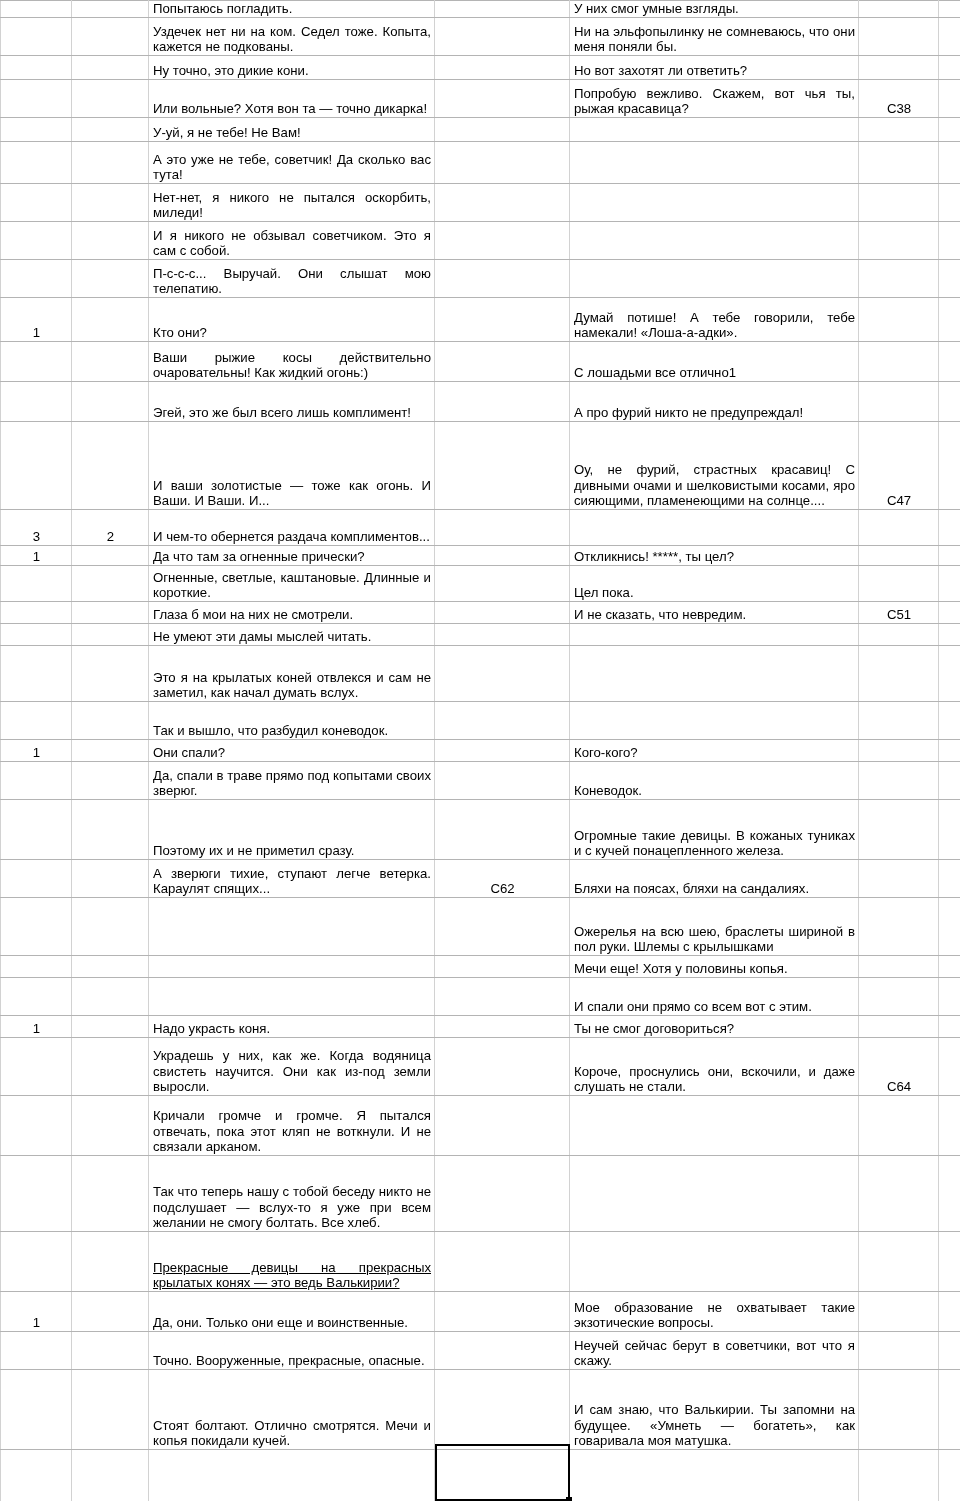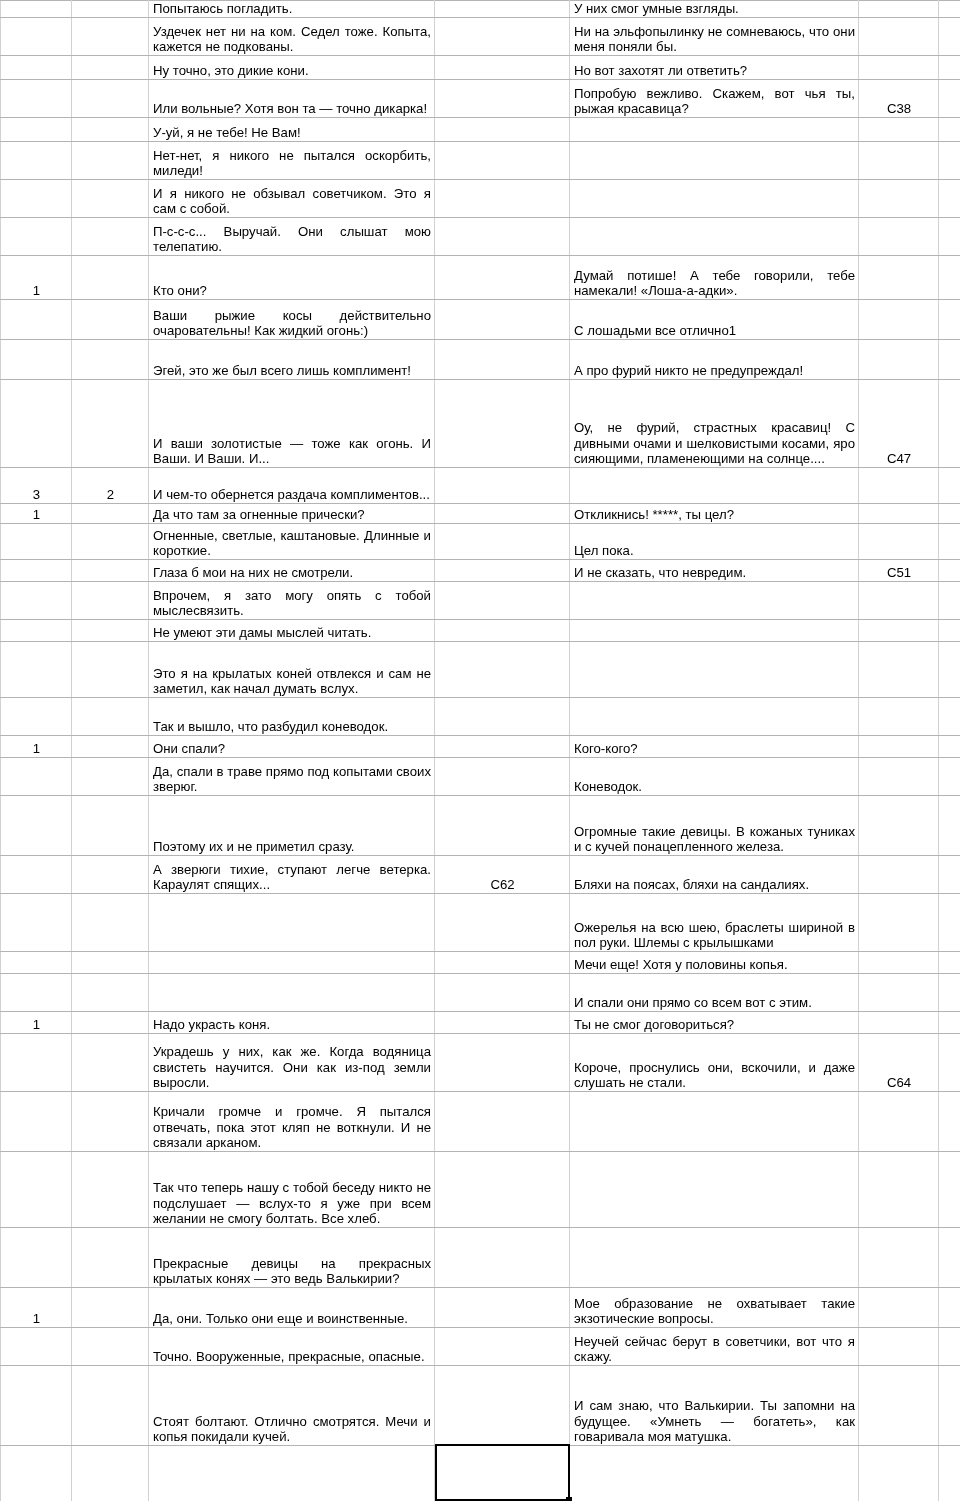--- a/index.html
+++ b/index.html
@@ -161,20 +161,33 @@
           <td class="txt-j">
             <span class="p">У-уй, я не тебе! Не Вам!</span>
           </td>
           <td class="code"><span class="p"></span></td>
           <td class="txt-j">
             <span class="p"></span>
           </td>
           <td class="code"><span class="p"></span></td>
           <td class="blank"><span class="p"></span></td>
         </tr>
+        <tr style="height: 42px;">
+          <td class="num"><span class="p"></span></td>
+          <td class="num"><span class="p"></span></td>
+          <td class="txt-j">
+            <span class="p">А это уже не тебе, советчик! Да сколько вас тута!</span>
+          </td>
+          <td class="code"><span class="p"></span></td>
+          <td class="txt-j">
+            <span class="p"></span>
+          </td>
+          <td class="code"><span class="p"></span></td>
+          <td class="blank"><span class="p"></span></td>
+        </tr>
         <tr style="height: 38px;">
           <td class="num"><span class="p"></span></td>
           <td class="num"><span class="p"></span></td>
           <td class="txt-j">
             <span class="p">Нет-нет, я никого не пытался оскорбить, миледи!</span>
           </td>
           <td class="code"><span class="p"></span></td>
           <td class="txt-j">
             <span class="p"></span>
           </td>
@@ -304,33 +317,20 @@
           <td class="txt-j">
             <span class="p">Глаза б мои на них не смотрели.</span>
           </td>
           <td class="code"><span class="p"></span></td>
           <td class="txt-j">
             <span class="p">И не сказать, что невредим.</span>
           </td>
           <td class="code"><span class="p">C51</span></td>
           <td class="blank"><span class="p"></span></td>
         </tr>
-        <tr style="height: 38px;">
-          <td class="num"><span class="p"></span></td>
-          <td class="num"><span class="p"></span></td>
-          <td class="txt-j">
-            <span class="p">Впрочем, я зато могу опять с тобой мыслесвязить.</span>
-          </td>
-          <td class="code"><span class="p"></span></td>
-          <td class="txt-j">
-            <span class="p"></span>
-          </td>
-          <td class="code"><span class="p"></span></td>
-          <td class="blank"><span class="p"></span></td>
-        </tr>
         <tr style="height: 22px;">
           <td class="num"><span class="p"></span></td>
           <td class="num"><span class="p"></span></td>
           <td class="txt-j">
             <span class="p">Не умеют эти дамы мыслей читать.</span>
           </td>
           <td class="code"><span class="p"></span></td>
           <td class="txt-j">
             <span class="p"></span>
           </td>
@@ -499,21 +499,21 @@
           <td class="txt-j">
             <span class="p">Так что теперь нашу с тобой беседу никто не подслушает — вслух-то я уже при всем желании не смогу болтать. Все хлеб.</span>
           </td>
           <td class="code"><span class="p"></span></td>
           <td class="txt-j">
             <span class="p"></span>
           </td>
           <td class="code"><span class="p"></span></td>
           <td class="blank"><span class="p"></span></td>
         </tr>
-        <tr style="height: 60px;">
+        <tr style="height: 60px; text-decoration: underline;">
           <td class="num"><span class="p"></span></td>
           <td class="num"><span class="p"></span></td>
           <td class="txt-j">
             <span class="p">Прекрасные девицы на прекрасных крылатых конях — это ведь Валькирии?</span>
           </td>
           <td class="code"><span class="p"></span></td>
           <td class="txt-j">
             <span class="p"></span>
           </td>
           <td class="code"><span class="p"></span></td>

